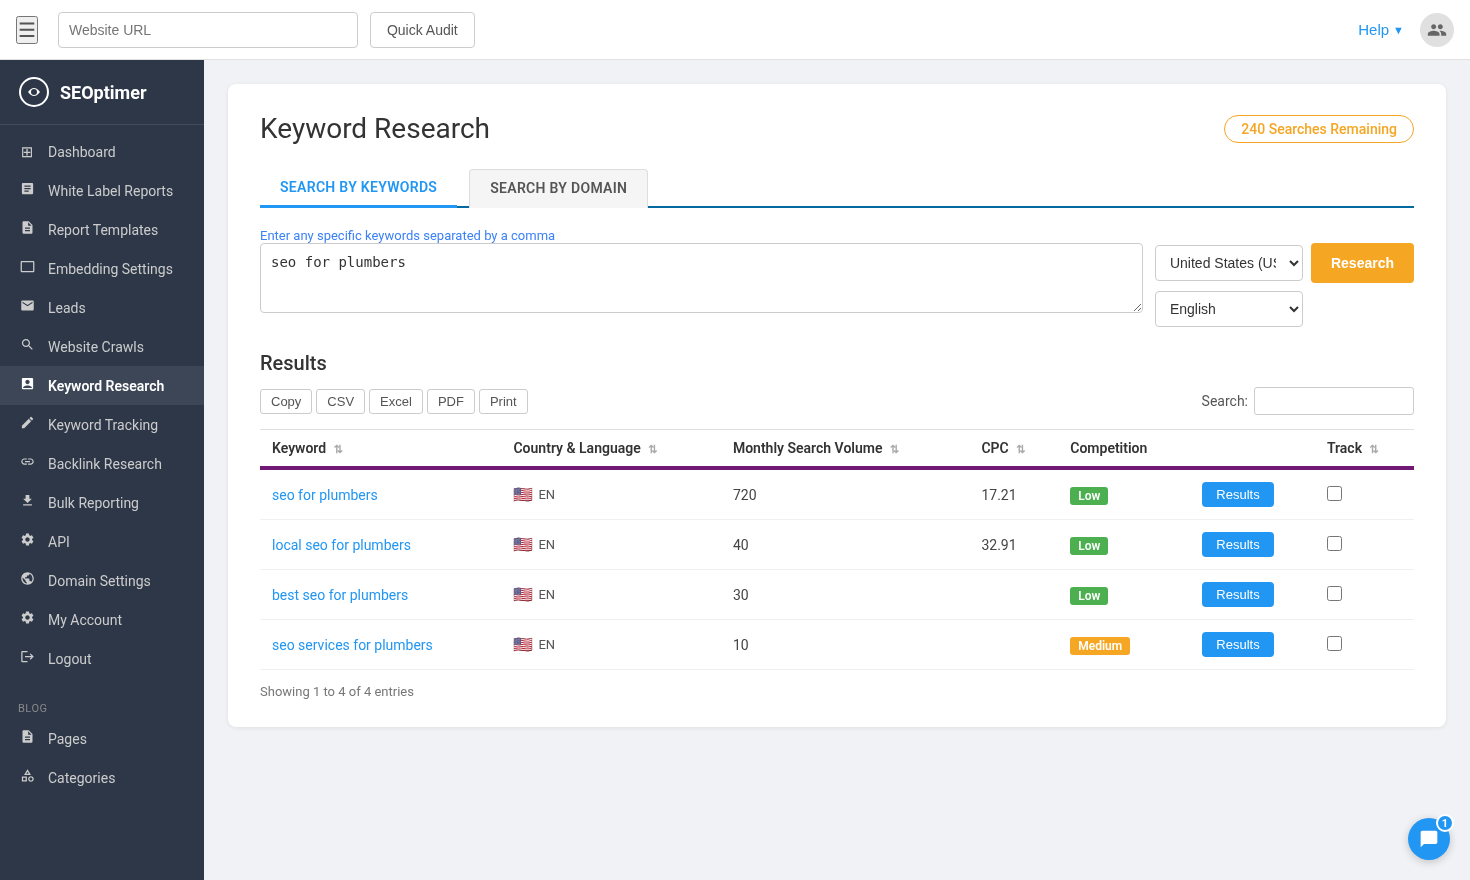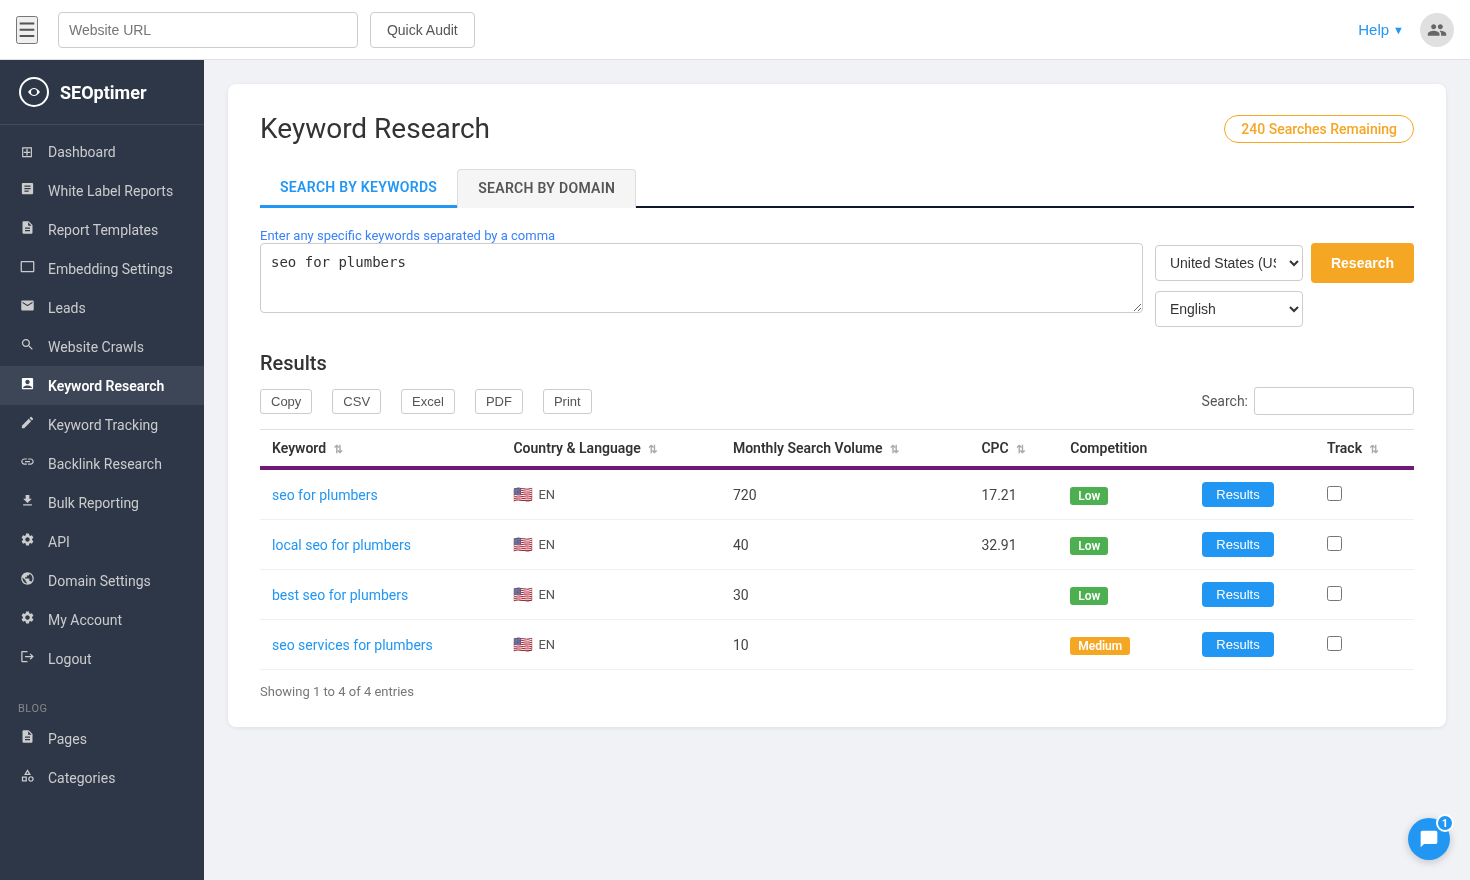--- a/index.html
+++ b/index.html
@@ -53,21 +53,21 @@
     .content-card { background: #fff; border-radius: 8px; padding: 28px 32px; box-shadow: 0 1px 4px rgba(0,0,0,0.08); }
 
     .page-header { display: flex; align-items: center; justify-content: space-between; margin-bottom: 24px; }
     .page-title { font-size: 28px; font-weight: 400; color: #333; }
     .searches-badge {
       border: 1.5px solid #f5a623; color: #f5a623; border-radius: 20px;
       padding: 5px 16px; font-size: 14px; font-weight: 500;
     }
 
     
-    .tabs { display: flex; border-bottom: 2px solid #0f172a; margin-bottom: 20px; }
+    .tabs { display: flex; border-bottom: 2px solid #0369a1; margin-bottom: 20px; gap: 12px; }
     .tab {
       padding: 10px 20px; font-size: 14px; font-weight: 600; cursor: pointer;
       border-bottom: 3px solid transparent; margin-bottom: -2px; letter-spacing: 0.3px;
     }
     .tab.active { color: #2196f3; border-bottom-color: #2196f3; }
     .tab.inactive { color: #555; background: #f5f5f5; border: 1px solid #ddd; border-bottom: none; border-radius: 4px 4px 0 0; }
 
     
     .search-hint { font-size: 13px; color: #3b82f6; margin-bottom: 0; }
     .search-row { display: flex; gap: 12px; align-items: flex-start; }
@@ -82,21 +82,21 @@
     }
     .research-btn {
       height: 40px; padding: 0 20px; background: #f5a623; border: none;
       border-radius: 4px; color: #fff; font-size: 14px; font-weight: 600;
       cursor: pointer; align-self: flex-start;
     }
     .research-row { display: flex; gap: 8px; align-items: center; }
 
     
     .results-title { font-size: 20px; font-weight: 500; color: #333; margin: 24px 0 12px; }
-    .export-btns { display: flex; gap: 20px; margin-bottom: 14px; align-items: center; }
+    .export-btns { display: flex; gap: 4px; margin-bottom: 14px; align-items: center; }
     .export-btn {
       padding: 4px 10px; border: 1px solid #ccc; background: #fff;
       border-radius: 3px; font-size: 13px; cursor: pointer; color: #555;
     }
     .search-filter { margin-left: auto; display: flex; align-items: center; gap: 6px; font-size: 14px; color: #555; }
     .search-filter input { height: 28px; border: 1px solid #ccc; border-radius: 3px; padding: 0 8px; font-size: 13px; width: 160px; }
 
     
     .results-table { width: 100%; border-collapse: collapse; font-size: 14px; }
     .results-table th {

